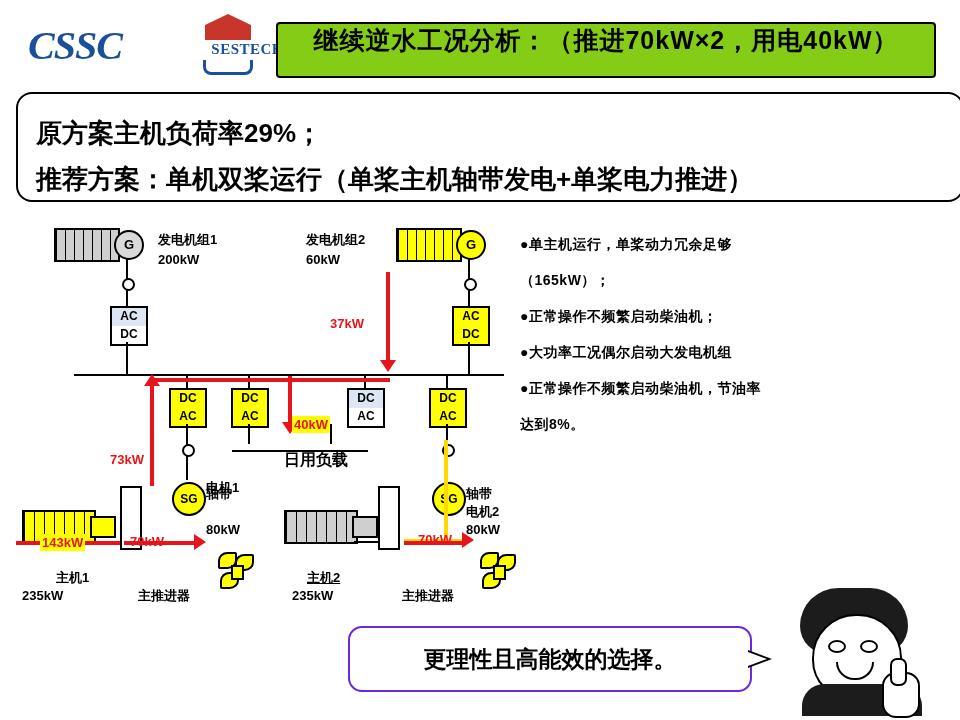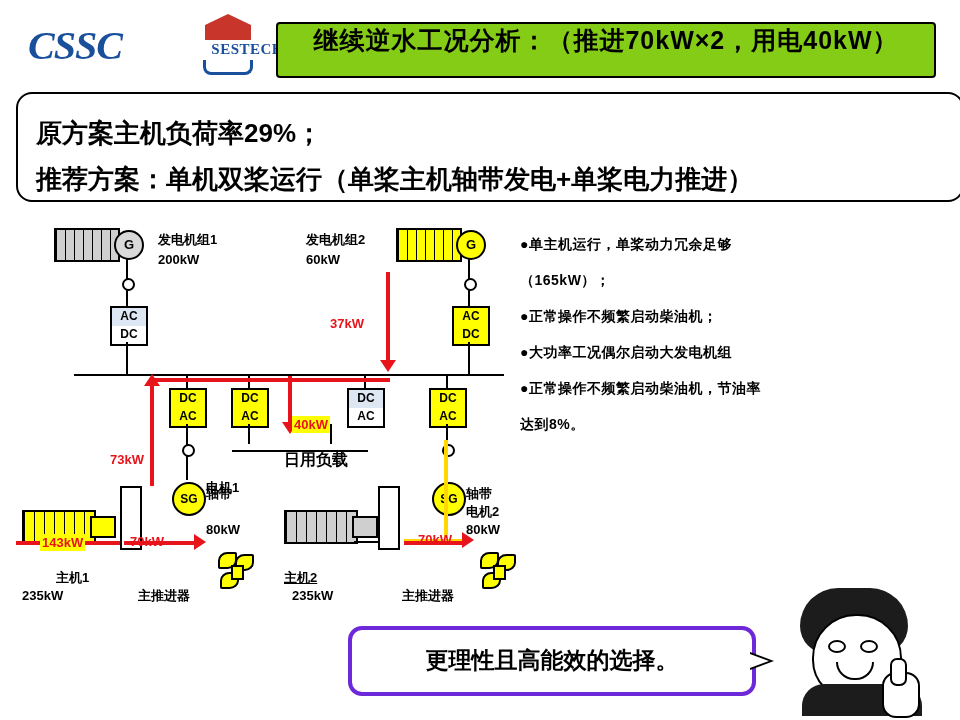--- a/index.html
+++ b/index.html
@@ -50,21 +50,21 @@
   
   #bullets{left:520px;top:226px;width:430px;}
   #bullets .b{
     font-size:14px;font-weight:bold;line-height:36px;letter-spacing:0.5px;
     white-space:nowrap;
   }
 
   
   #bubble{
     left:348px;top:626px;width:400px;height:62px;
-    border:4px solid #6d28d9;border-radius:14px;background:#fff;font-family:Liberation Serif, serif;
+    border:2px solid #6d28d9;border-radius:14px;background:#fff;
   }
   #bubble .t{
     font-size:23px;font-weight:bold;line-height:62px;text-align:center;
   }
   #bubble .tail{
     position:absolute;right:-22px;top:22px;width:0;height:0;
     border-top:9px solid transparent;border-bottom:9px solid transparent;
     border-left:24px solid #000;
   }
   #bubble .tail-in{
@@ -329,21 +329,21 @@
   <div class="blk"></div>
   <div class="nose"></div>
 </div>
 <div class="abs lbl" style="left:22px;top:570px;margin-left:34px;">主机1</div>
 <div class="abs lbl" style="left:22px;top:588px;">235kW</div>
 
 <div class="engine gray" style="left:284px;top:510px;">
   <div class="blk"></div>
   <div class="nose"></div>
 </div>
-<div class="abs lbl" style="left:284px;top:570px;text-decoration:underline;">主机2</div>
+<div class="abs lbl" style="left:307px;top:570px;text-decoration:underline;">主机2</div>
 <div class="abs lbl" style="left:292px;top:588px;">235kW</div>
 
 <div class="rh" style="left:16px;top:541px;width:104px;"></div>
 <div class="abs redlbl hl" style="left:20px;top:534px;margin-left:20px;">143kW</div>
 <div class="rh" style="left:124px;top:541px;width:74px;"></div>
 <div class="arrow-r" style="left:194px;top:534px;"></div>
 <div class="abs redlbl" style="left:130px;top:534px;">70kW</div>
 
 <div class="prop" style="left:218px;top:552px;">
   <div class="bl" style="left:0px;top:0px;"></div>

